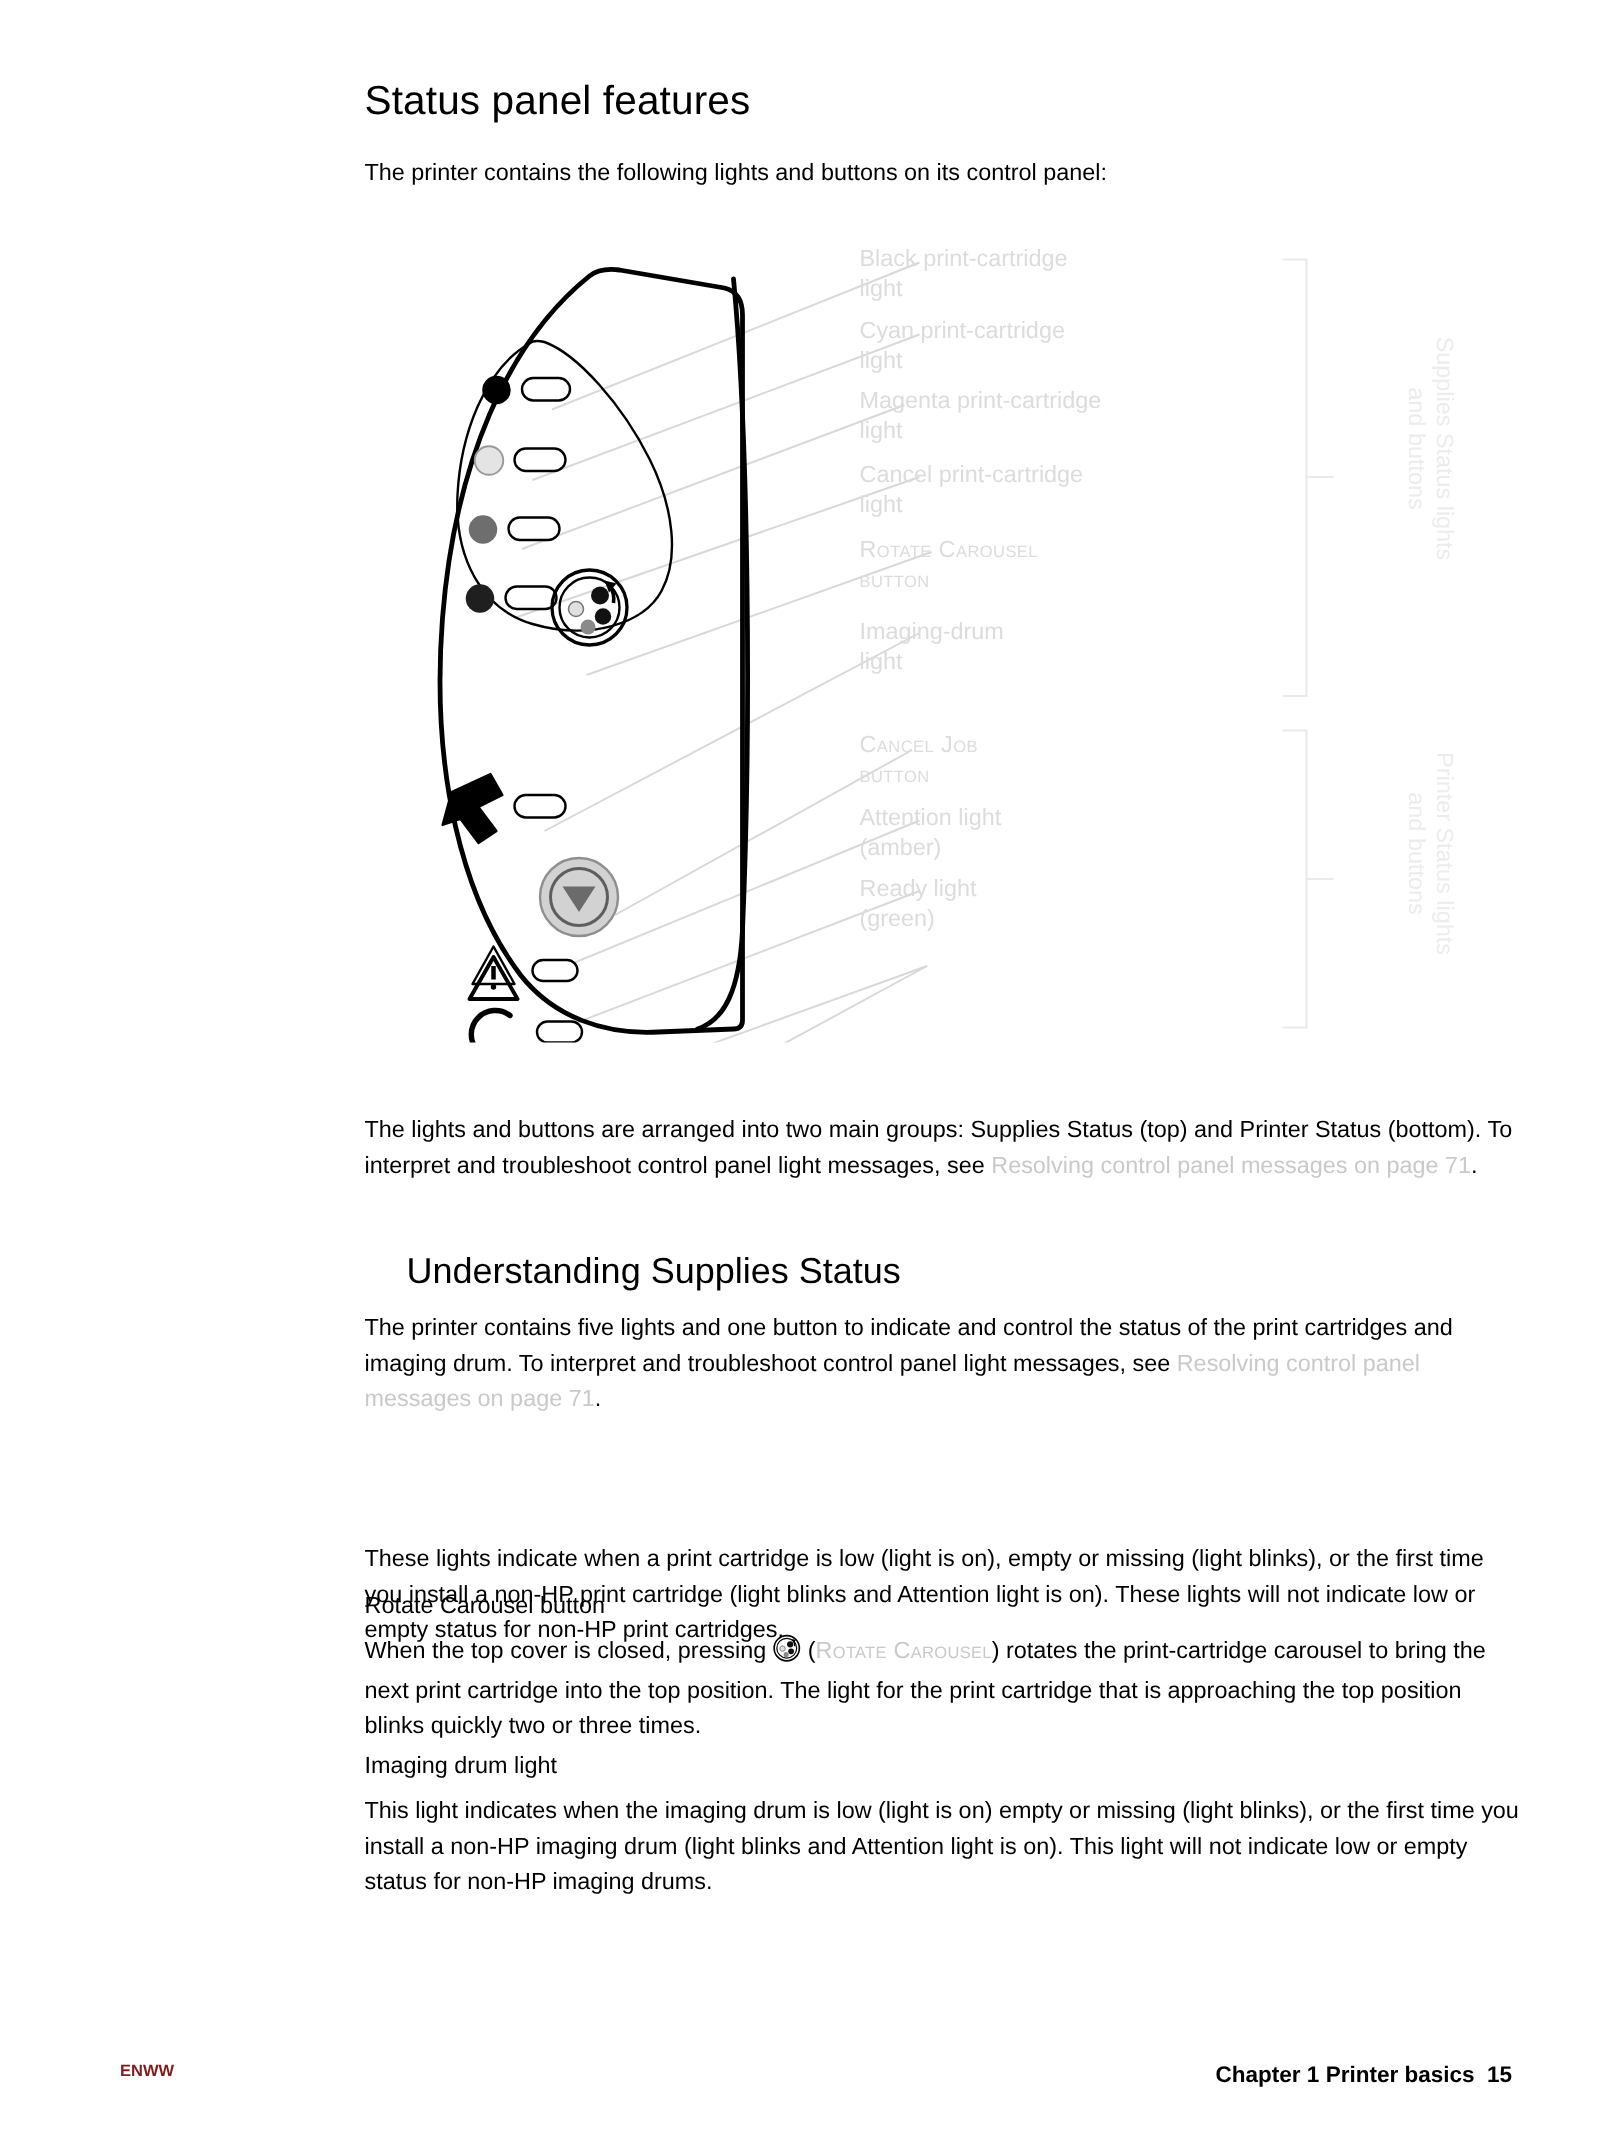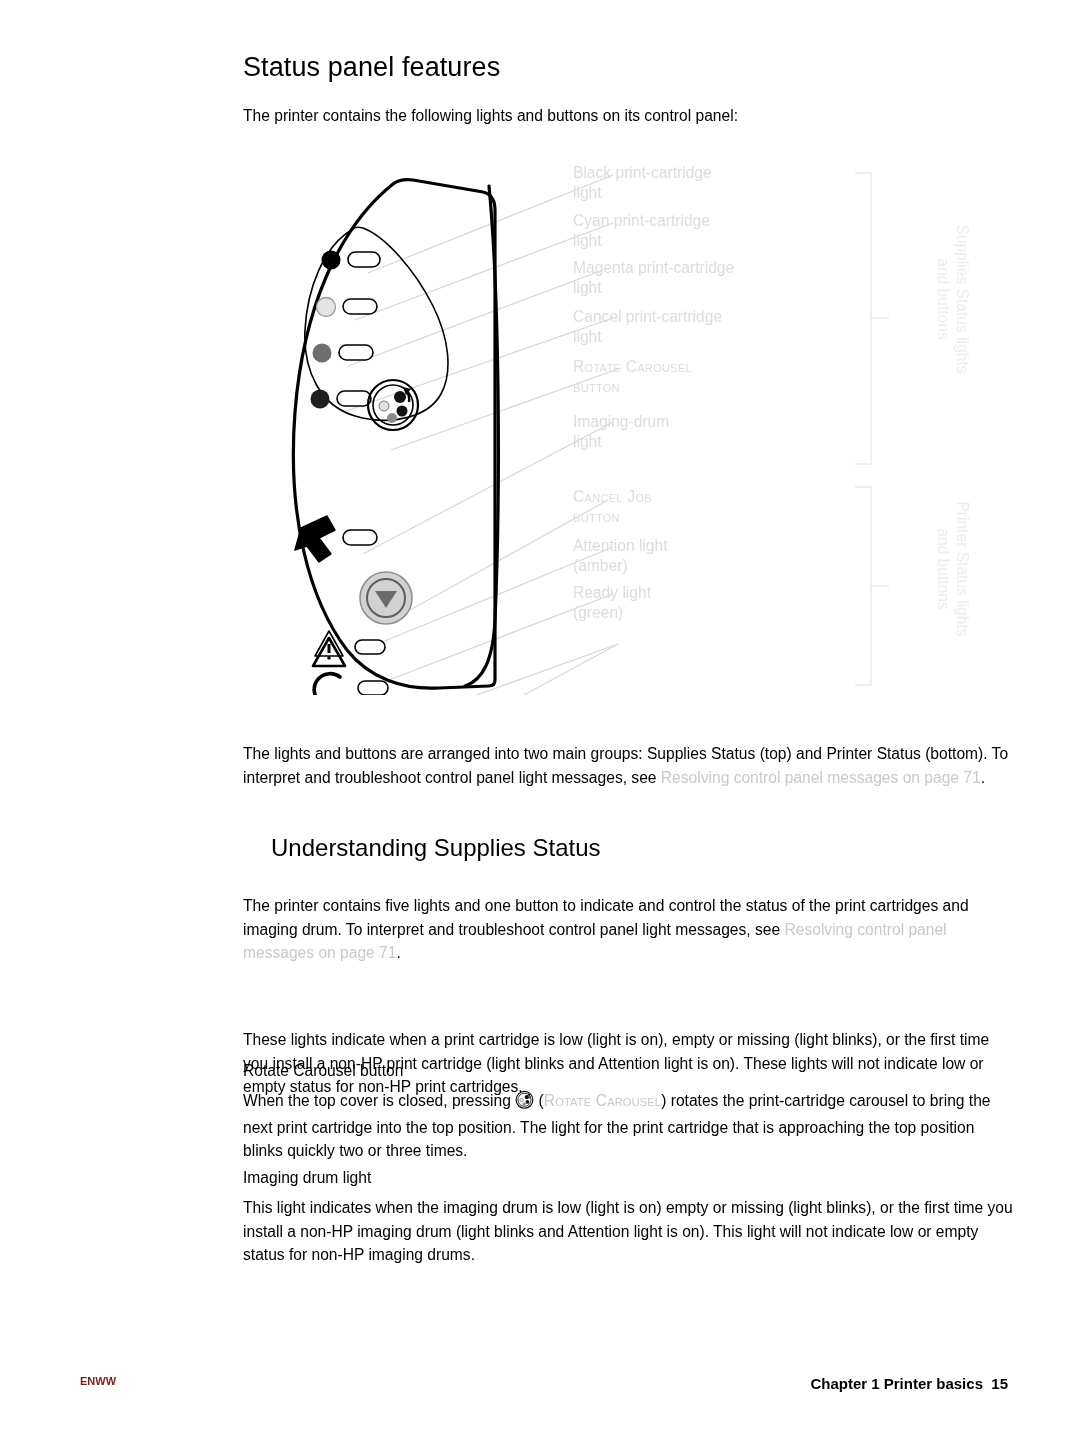--- a/index.html
+++ b/index.html
@@ -298,21 +298,21 @@
     <div class="bracket-label rot90" style="left:570px; top:400px; width:280px;">Printer Status lights
 and buttons</div>
   </div>
 
   <div class="para" style="top:742px;">
     <span>The lights and buttons are arranged into two main groups: Supplies Status (top) and Printer Status (bottom). To interpret and troubleshoot control panel light messages, see </span><span class="xref">Resolving control panel messages  on page 71</span><span>.</span>
   </div>
 
   <div class="h2">Understanding Supplies Status</div>
 
-  <div class="para" style="top:874px;margin-top:20px;">
+  <div class="para" style="top:874px;">
     <span>The printer contains five lights and one button to indicate and control the status of the print cartridges and imaging drum. To interpret and troubleshoot control panel light messages, see</span>
     <span class="xref">Resolving control panel messages  on page 71</span><span>.</span>
   </div>
 
 
   <div class="para" style="top:988px;margin-top:40px;">These lights indicate when a print cartridge is low (light is on), empty or missing (light blinks), or the first time you install a non-HP print cartridge (light blinks and Attention light is on). These lights will not indicate low or empty status for non-HP print cartridges.</div>
 
   <div class="subhead" style="top:1059px;">Rotate Carousel button</div>
 
   <div class="para" style="top:1089px;">

